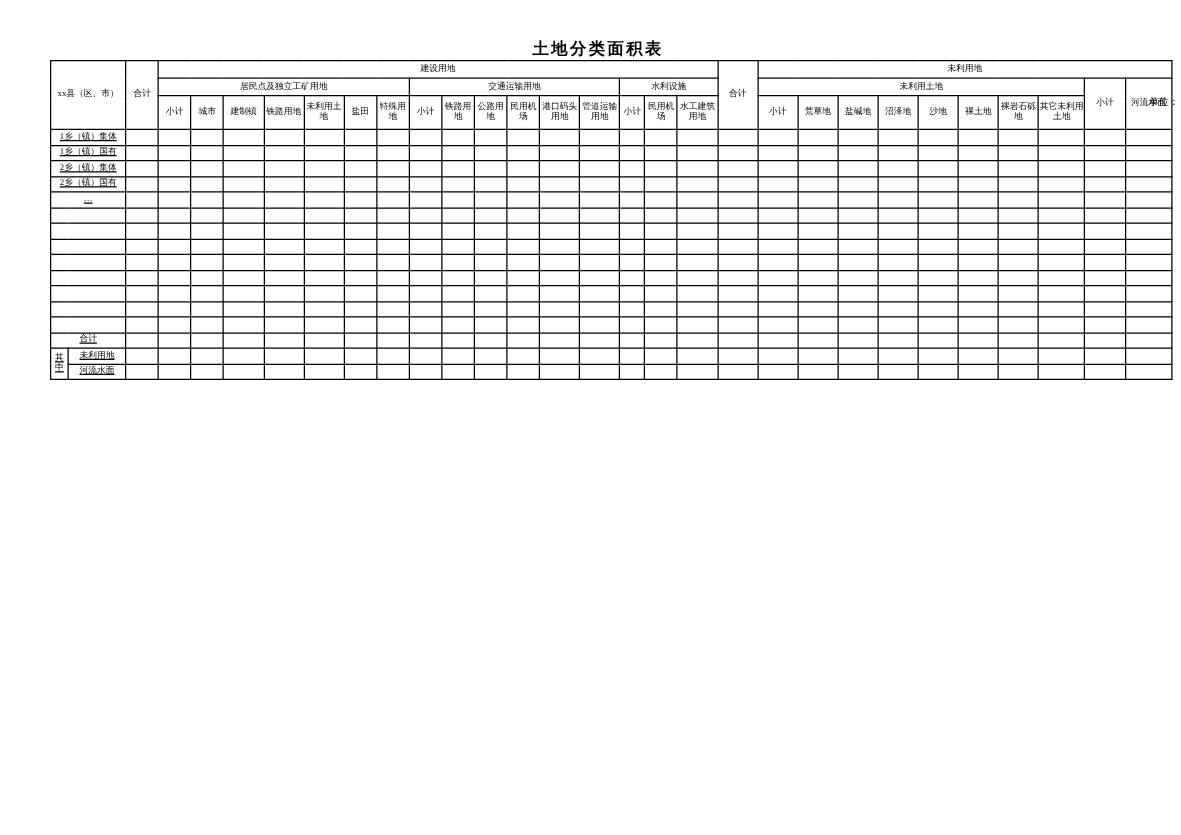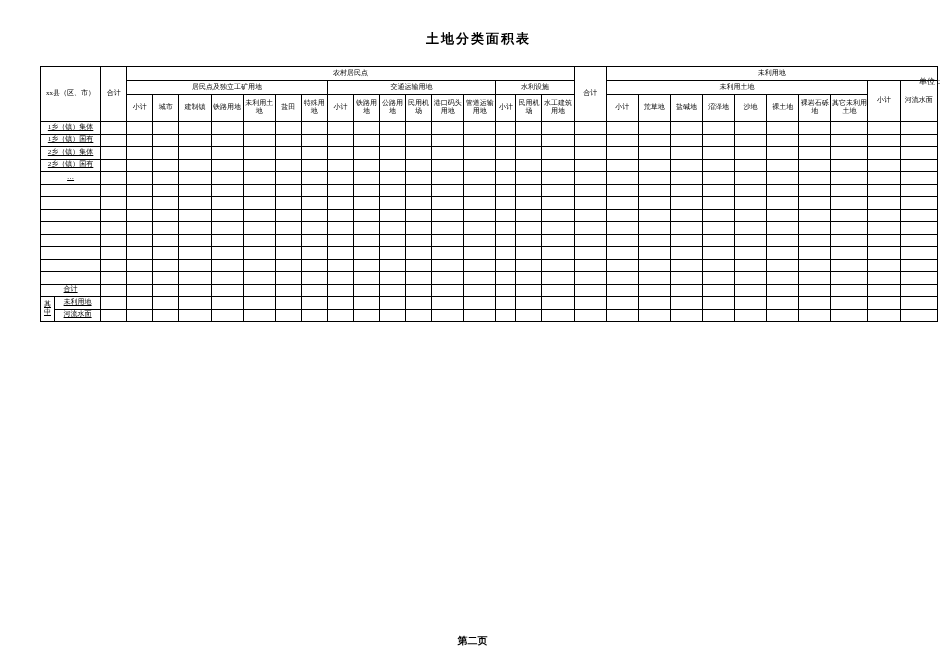--- a/index.html
+++ b/index.html
@@ -14,21 +14,20 @@
     height: 668px;
     position: relative;
     box-sizing: border-box;
     padding: 30px 8px 0 40px;
   }
   .title {
     text-align: center;
     font-size: 13px;
     font-weight: bold;
     letter-spacing: 2px;
-    margin-bottom: 18px;
     margin-left: -20px;
   }
   .unit {
     position: absolute;
     top: 76px;
     right: 2px;
     font-size: 8px;
   }
   table.grid {
     border-collapse: collapse;
@@ -102,21 +101,21 @@
       <col style="width:32px">
       <col style="width:37px">
       <col style="width:32px">
       <col style="width:37px">
     </colgroup>
 
     <tbody>
         <tr>
       <th colspan="2" rowspan="3" class="h-tall">xx县（区、市）</th>
       <th rowspan="3">合计</th>
-      <th colspan="16" class="h-med">农村居民点</th>
+      <th colspan="16" class="h-med">建设用地</th>
       <th rowspan="3">合计</th>
       <th colspan="10" class="h-med">未利用地</th>
     </tr>
 
     <tr>
       <th colspan="7" class="h-med">居民点及独立工矿用地</th>
       <th colspan="6" class="h-med">交通运输用地</th>
       <th colspan="3" class="h-med">水利设施</th>
       <th colspan="8" class="h-med">未利用土地</th>
       <th rowspan="2">小计</th>
@@ -647,14 +646,13 @@
           <td></td>
           <td></td>
           <td></td>
           <td></td>
           <td></td>
     </tr>
 
   </tbody>
     </table>
 
-  <div class="footer">第二页</div>
 </div>
 
 </body></html>

